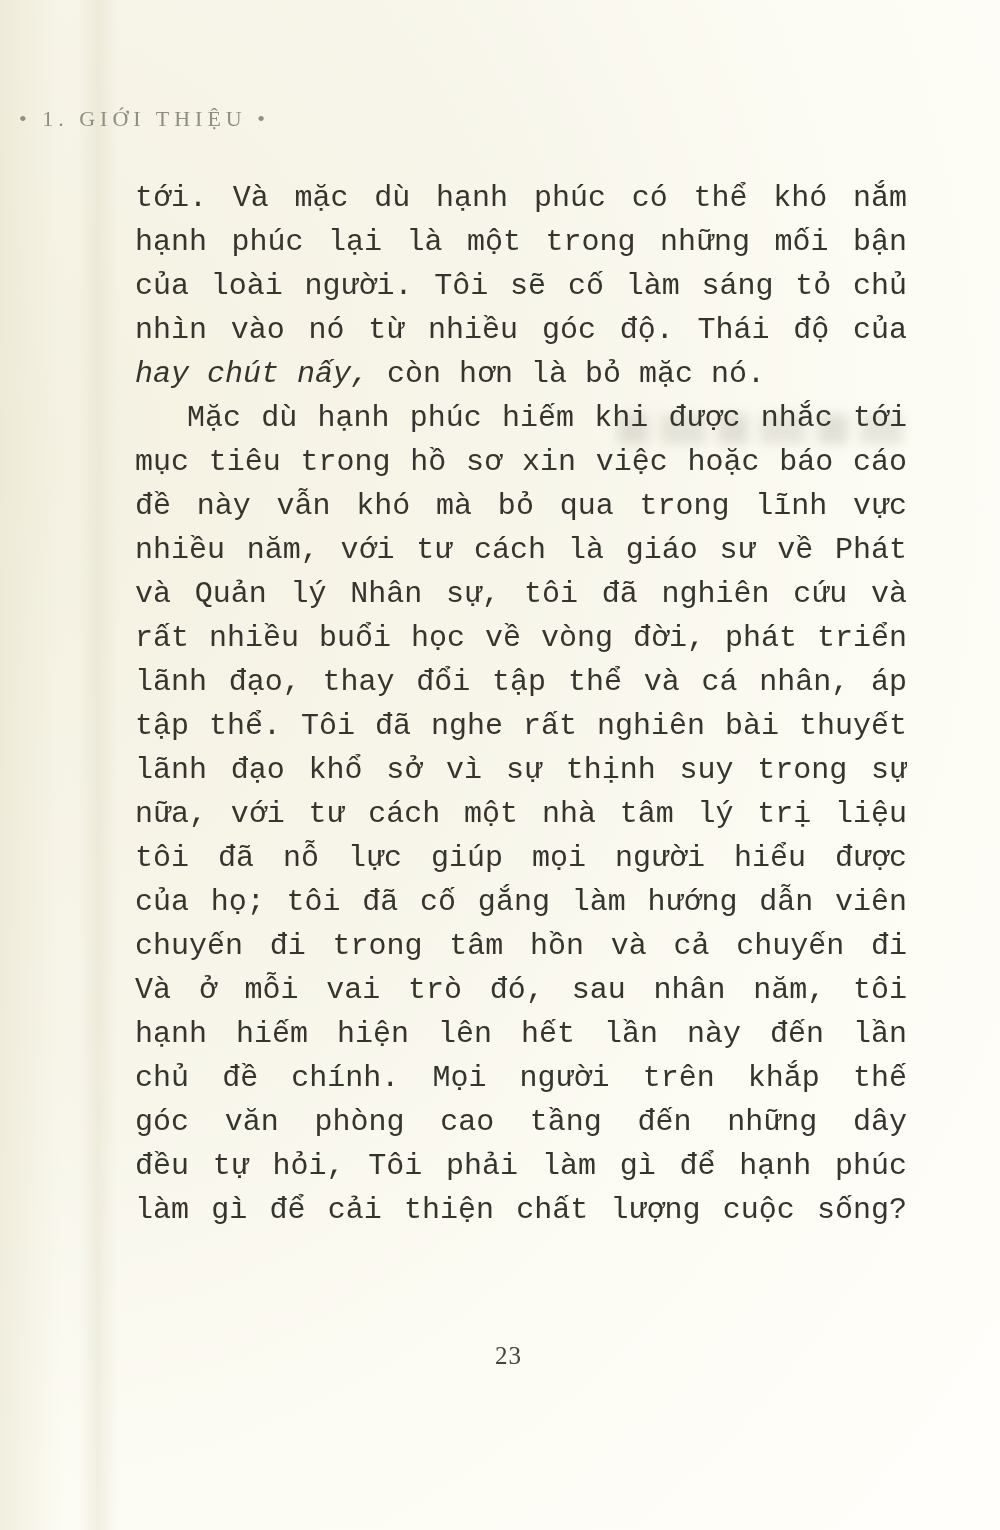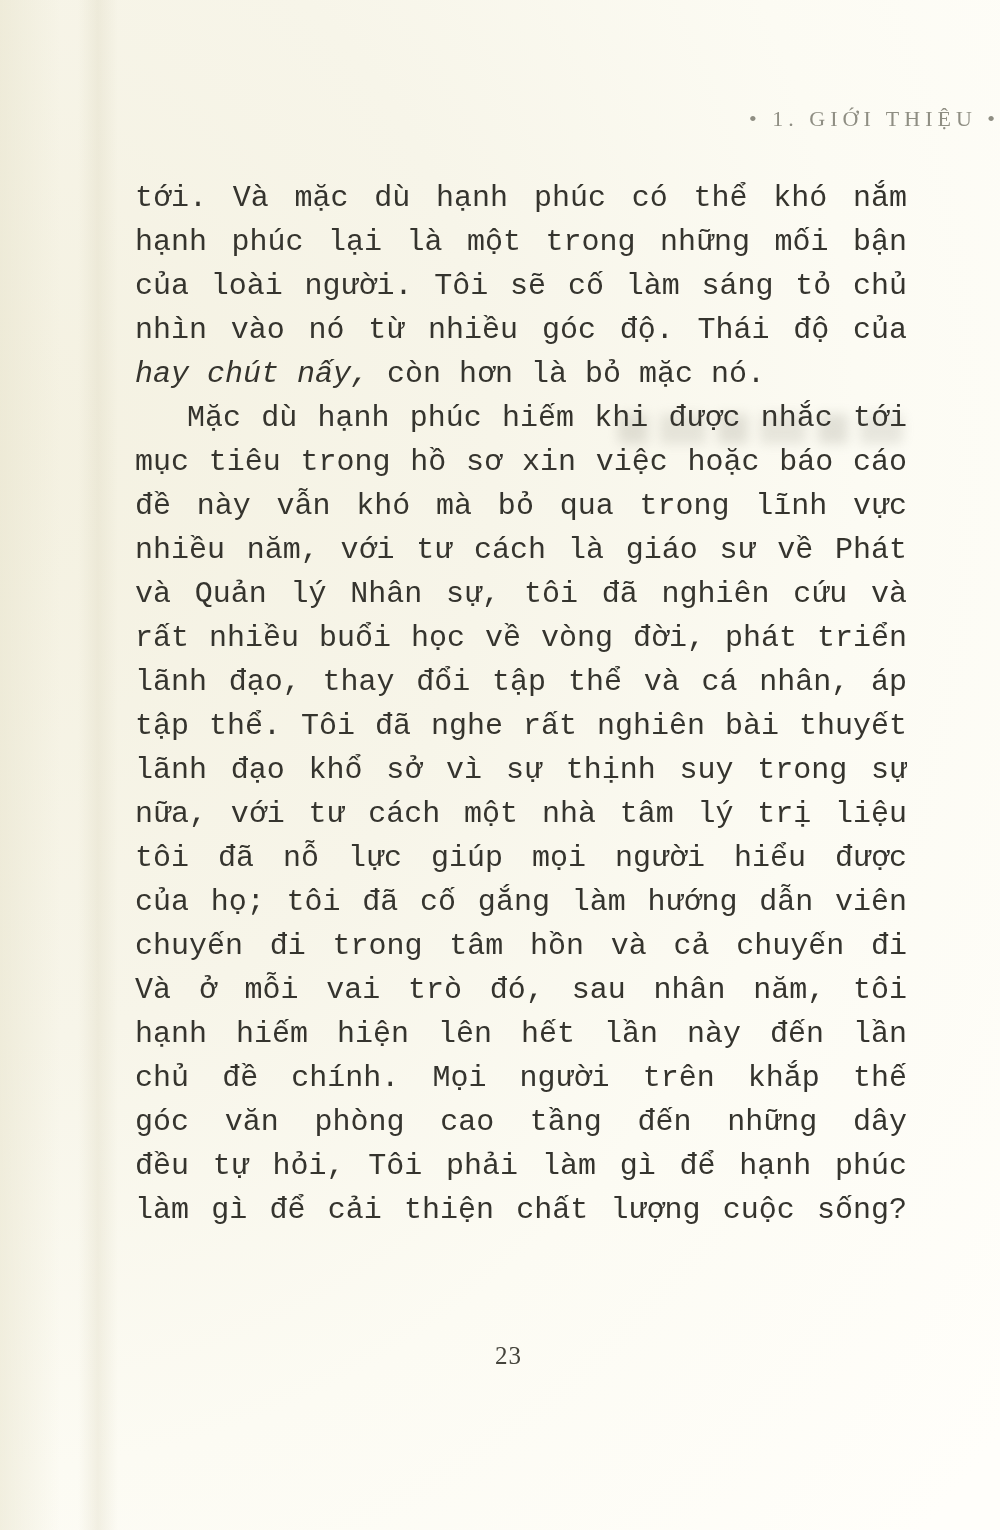--- a/index.html
+++ b/index.html
@@ -12,24 +12,25 @@
     position: relative;
     width: 1000px; height: 1530px;
     background:
       linear-gradient(90deg, rgba(232,228,206,0.55) 0%, rgba(232,228,206,0.0) 6%),
       radial-gradient(130% 100% at 0% 30%, #f4f1e1 0%, #f7f5e9 38%, #fcfbf3 66%, #fffefa 100%);
     color: #35342e;
   }
   .chapter-header {
     position: absolute;
     top: 106px; left: 0; right: 0;
-    text-align: right;
+    text-align: left;
     font-size: 22px;
     letter-spacing: 5px;
     color: #8f8e83;
+    padding-left: 19px;
   }
   .body-text {
     position: absolute;
     top: 176px; left: 135px;
     width: 772px;
     font-size: 30px;
     font-family: Liberation Mono, monospace;
   }
   .line {
     height: 44px;

